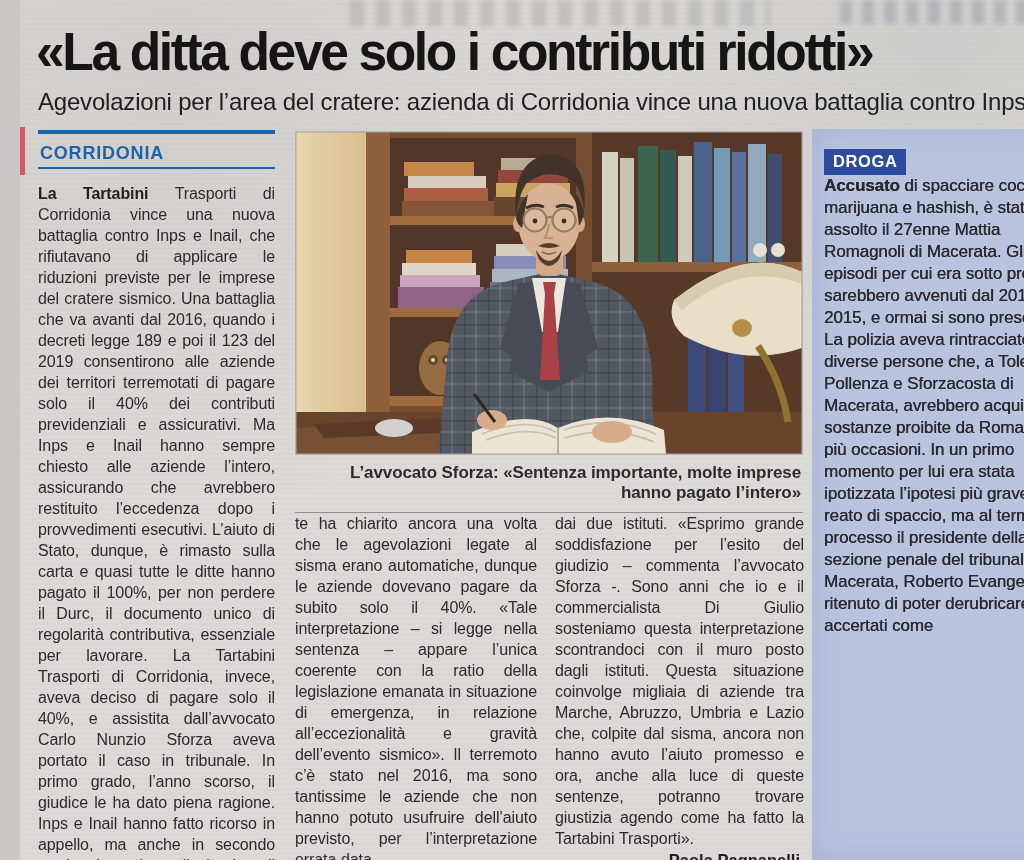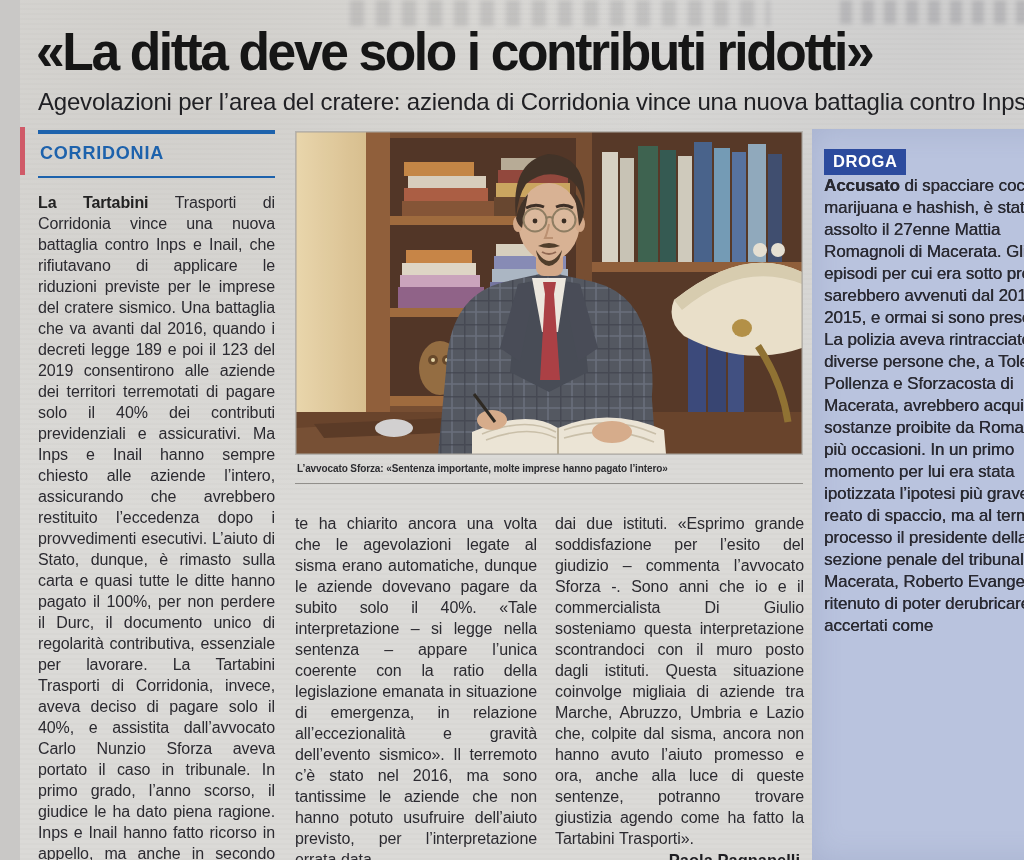--- a/index.html
+++ b/index.html
@@ -30,30 +30,30 @@
   }
 
   .col{position:absolute; top:130px;}
   .body-text{
     margin:0; font-size:16px; line-height:21px; text-align:justify;
     color:#2b2a30; letter-spacing:-.1px; word-spacing:.4px; hyphens:auto;
   }
   .col1{left:18px; width:237px;}
   .kicker-wrap{
     border-top:4px solid #1d62ac; border-bottom:2px solid #1d62ac;
-    padding:9px 0 12px 2px; margin-bottom:14px;
+    padding:9px 0 3px 2px; margin-bottom:14px;
   }
   .kicker-text{color:#1d62ac; font-weight:bold; font-size:18px; letter-spacing:.8px;}
   b.lead{color:#222;}
 
   .photo{position:absolute; left:275px; top:131px; width:508px; margin:0;}
   .photo svg{display:block; border:1px solid #b5b2ad;}
   .caption{
-    font-size:10px; font-weight:bold; color:#2c2c30; padding:8px 2px 9px 2px;
-    border-bottom:1px solid #918f8b; letter-spacing:-.1px;
+    font-size:17px; font-weight:bold; color:#2c2c30; padding:8px 2px 9px 2px;
+    border-bottom:1px solid #918f8b; letter-spacing:-.1px;text-align:right;
   }
 
   .col2{left:275px; top:513px; width:242px;}
   .col3{left:535px; top:513px; width:249px;}
   .byline{margin:2px 4px 0 0; text-align:right; font-weight:bold; font-size:16.5px; color:#1e1e22;}
 
   .sidebar{
     position:absolute; left:792px; top:129px; width:280px; height:731px;
     background:#b9c3de; box-sizing:border-box; padding:20px 12px 0 12px; overflow:hidden;
     box-shadow:inset 0 0 30px rgba(90,100,140,.18);

